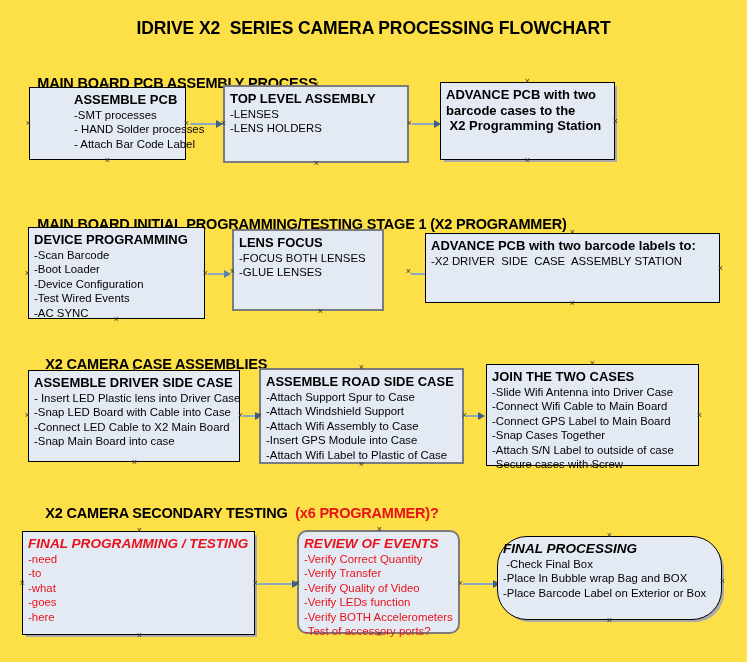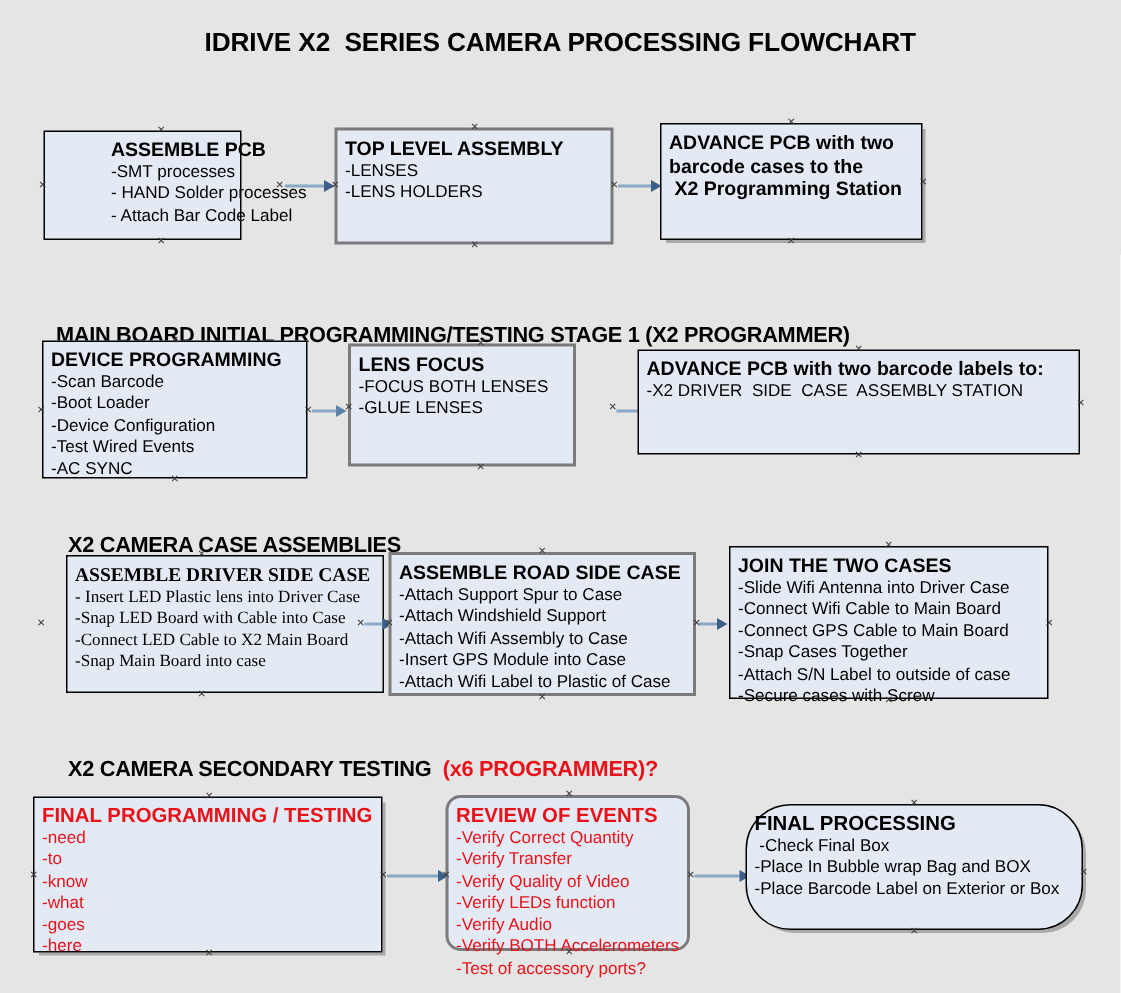--- a/index.html
+++ b/index.html
@@ -9,21 +9,21 @@
     background: #ffffff;
   }
   body {
     font-family: "Liberation Sans", sans-serif;
     color: #000000;
   }
   #canvas {
     position: relative;
     width: 747px;
     height: 662px;
-    background: #e5e5e5;
+    background: #fde047;
     overflow: hidden;
   }
   .title {
     position: absolute;
     left: 0;
     top: 18px;
     width: 747px;
     text-align: center;
     font-size: 17.5px;
     font-weight: bold;
@@ -71,20 +71,21 @@
   .box .bl {
     font-size: 11.4px;
     line-height: 14.6px;
     color: #000;
     white-space: pre;
   }
   .box.red .bt { color: #e8121a; }
   .box.red .bl { color: #e8121a; }
   .box .bt.big {
     font-size: 13.6px;
+    font-style: italic;
   }
   .box.overflow {
     overflow: visible;
   }
 
   
   .conn {
     position: absolute;
     height: 2px;
     background: #8aa7c4;
@@ -113,22 +114,25 @@
   }
   .hx::before { content: "\00D7"; }
 </style>
 </head>
 <body>
 
 <div id="canvas">
 
   <div class="title">IDRIVE X2  SERIES CAMERA PROCESSING FLOWCHART</div>
 
-
-  <div class="box thin" style="left:29px; top:87px; width:132px; height:73px;padding-left:44px;">
+  <div class="section-heading" style="left:22px; top:59px;">
+    <span>MAIN BOARD PCB ASSEMBLY PROCESS</span>
+  </div>
+
+  <div class="box thin" style="left:29px; top:87px; width:157px; height:73px;padding-left:44px;">
     <div class="bt">ASSEMBLE PCB</div>
     <div class="bl">-SMT processes</div>
     <div class="bl">- HAND Solder processes</div>
     <div class="bl">- Attach Bar Code Label</div>
   </div>
   <div class="hx" style="left:104px; top:83px;"></div>
   <div class="hx" style="left:104px; top:157px;"></div>
   <div class="hx" style="left:25px; top:120px;"></div>
   <div class="hx" style="left:183px; top:120px;"></div>
 
@@ -195,21 +199,21 @@
     <div class="bl">-X2 DRIVER  SIDE  CASE  ASSEMBLY STATION</div>
   </div>
   <div class="hx" style="left:569px; top:229px;"></div>
   <div class="hx" style="left:569px; top:300px;"></div>
   <div class="hx" style="left:717px; top:265px;"></div>
 
   <div class="section-heading" style="left:30px; top:340px;">
     <span>X2 CAMERA CASE ASSEMBLIES</span>
   </div>
 
-  <div class="box thin" style="left:44px; top:370px; width:212px; height:92px;font-family:Liberation Serif, serif;">
+  <div class="box thin" style="left:28px; top:370px; width:212px; height:92px;">
     <div class="bt">ASSEMBLE DRIVER SIDE CASE</div>
     <div class="bl">- Insert LED Plastic lens into Driver Case</div>
     <div class="bl">-Snap LED Board with Cable into Case</div>
     <div class="bl">-Connect LED Cable to X2 Main Board</div>
     <div class="bl">-Snap Main Board into case</div>
   </div>
   <div class="hx" style="left:131px; top:366px;"></div>
   <div class="hx" style="left:131px; top:459px;"></div>
   <div class="hx" style="left:24px; top:412px;"></div>
   <div class="hx" style="left:237px; top:412px;"></div>
@@ -230,57 +234,55 @@
   <div class="hx" style="left:256px; top:412px;"></div>
   <div class="hx" style="left:461px; top:412px;"></div>
 
   <div class="conn" style="left:466px; top:415px; width:14px;"></div>
   <div class="arrowhead" style="left:478px; top:411.5px;"></div>
 
   <div class="box thin" style="left:486px; top:364px; width:213px; height:102px;">
     <div class="bt">JOIN THE TWO CASES</div>
     <div class="bl">-Slide Wifi Antenna into Driver Case</div>
     <div class="bl">-Connect Wifi Cable to Main Board</div>
-    <div class="bl">-Connect GPS Cable to Main Board</div>
+    <div class="bl">-Connect GPS Label to Main Board</div>
     <div class="bl">-Snap Cases Together</div>
     <div class="bl">-Attach S/N Label to outside of case</div>
     <div class="bl">-Secure cases with Screw</div>
   </div>
   <div class="hx" style="left:589px; top:360px;"></div>
   <div class="hx" style="left:589px; top:463px;"></div>
   <div class="hx" style="left:696px; top:412px;"></div>
 
   <div class="section-heading" style="left:30px; top:489px;">
     <span>X2 CAMERA SECONDARY TESTING  </span><span class="accent">(x6 PROGRAMMER)?</span>
   </div>
 
   <div class="box shadow red" style="left:22px; top:531px; width:233px; height:104px;">
     <div class="bt big">FINAL PROGRAMMING / TESTING</div>
     <div class="bl">-need</div>
     <div class="bl">-to</div>
-    <div class="bl">-know</div>
     <div class="bl">-what</div>
     <div class="bl">-goes</div>
     <div class="bl">-here</div>
   </div>
   <div class="hx" style="left:136px; top:527px;"></div>
   <div class="hx" style="left:136px; top:632px;"></div>
   <div class="hx" style="left:19px; top:580px;"></div>
   <div class="hx" style="left:252px; top:580px;"></div>
 
   <div class="conn" style="left:258px; top:583px; width:36px;"></div>
   <div class="arrowhead" style="left:292px; top:579.5px;"></div>
 
   <div class="box gray red overflow" style="left:297px; top:530px; width:163px; height:104px;border-radius:10px;">
     <div class="bt big">REVIEW OF EVENTS</div>
     <div class="bl">-Verify Correct Quantity</div>
     <div class="bl">-Verify Transfer</div>
     <div class="bl">-Verify Quality of Video</div>
     <div class="bl">-Verify LEDs function</div>
-    <div class="bl">-Verify Audio</div>
     <div class="bl">-Verify BOTH Accelerometers</div>
     <div class="bl">-Test of accessory ports?</div>
   </div>
   <div class="hx" style="left:376px; top:526px;"></div>
   <div class="hx" style="left:376px; top:631px;"></div>
   <div class="hx" style="left:294px; top:580px;"></div>
   <div class="hx" style="left:457px; top:580px;"></div>
 
   <div class="conn" style="left:463px; top:583px; width:32px;"></div>
   <div class="arrowhead" style="left:493px; top:579.5px;"></div>

